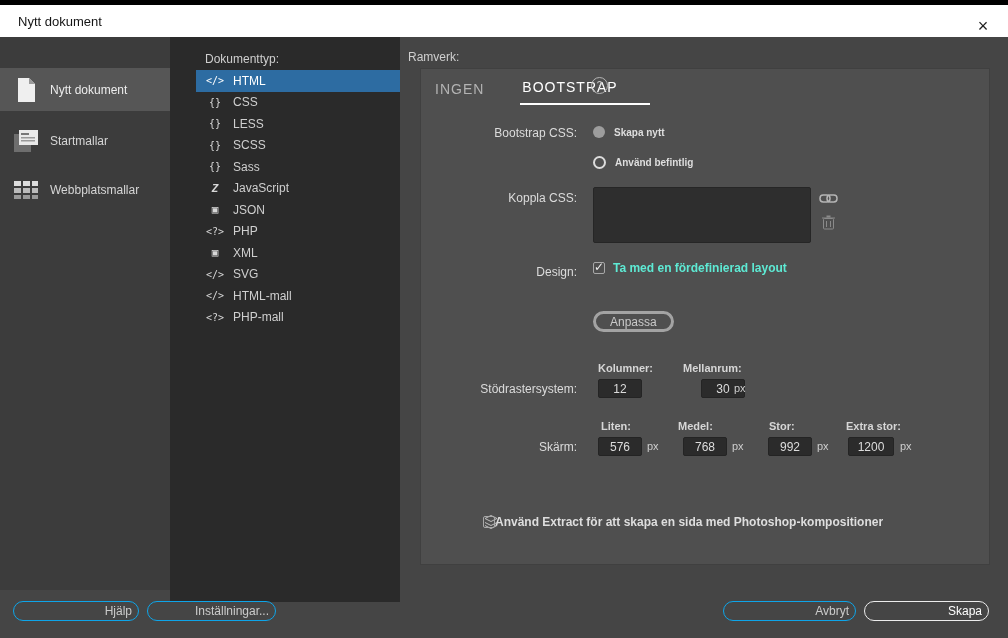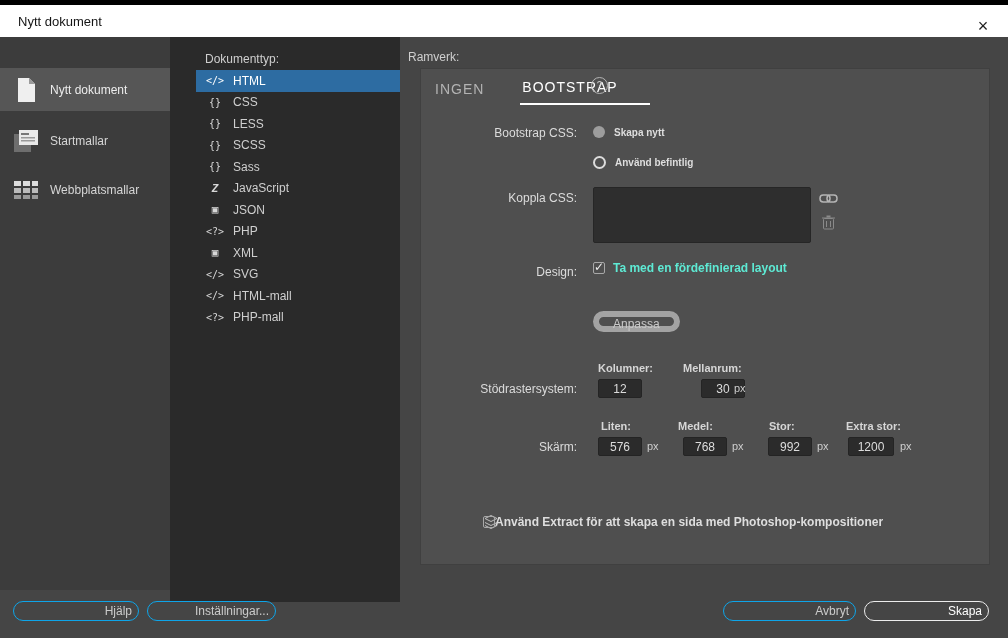--- a/index.html
+++ b/index.html
@@ -48,21 +48,21 @@
   .radio.filled{width:12px;height:12px;background:#9d9d9d;}
   .radio.ring{width:9px;height:9px;border:2px solid #dcdcdc;background:transparent;}
   .css-box{position:absolute;left:172px;top:118px;width:218px;height:56px;background:#2e2e2e;
            border:1px solid #262626;border-radius:2px;box-sizing:border-box;resize:none;outline:none;
            color:#ddd;font:12px "Liberation Sans",sans-serif;padding:4px 6px;}
   .side-tool{position:absolute;display:flex;align-items:center;justify-content:center;}
   .check-row{position:absolute;display:flex;align-items:center;gap:8px;font-size:12px;font-weight:bold;color:#5eead4;}
   .checkbox{width:12px;height:12px;border:1px solid #a8a8a8;border-radius:2px;position:relative;
             box-sizing:border-box;background:transparent;flex-shrink:0;}
   .checkbox.checked::after{content:"✓";position:absolute;left:0;top:-3px;font-size:12px;color:#efefef;font-weight:bold;}
-  .btn-small{position:absolute;left:172px;top:242px;height:21px;padding:0 14px;border:6px solid #a3a3a3;
+  .btn-small{position:absolute;left:172px;top:242px;height:21px;padding:0 14px;border:3px solid #a3a3a3;
              border-radius:11px;font-size:12px;color:#c9c9c9;background:transparent;font-family:inherit;}
   .mini-label{position:absolute;font-size:11px;font-weight:bold;color:#d6d6d6;white-space:nowrap;}
   .num-input{position:absolute;width:44px;height:19px;background:#2b2b2b;border:1px solid #242424;color:#dcdcdc;
              font:12px "Liberation Sans",sans-serif;text-align:center;box-sizing:border-box;border-radius:2px;padding:0;outline:none;}
   .px{position:absolute;font-size:11px;color:#cfcfcf;}
   .extract-row{position:absolute;left:62px;top:446px;display:flex;align-items:center;
                font-size:12px;font-weight:bold;color:#dedede;}
 
   
   .footer{position:absolute;left:0;top:590px;width:1008px;height:48px;}

